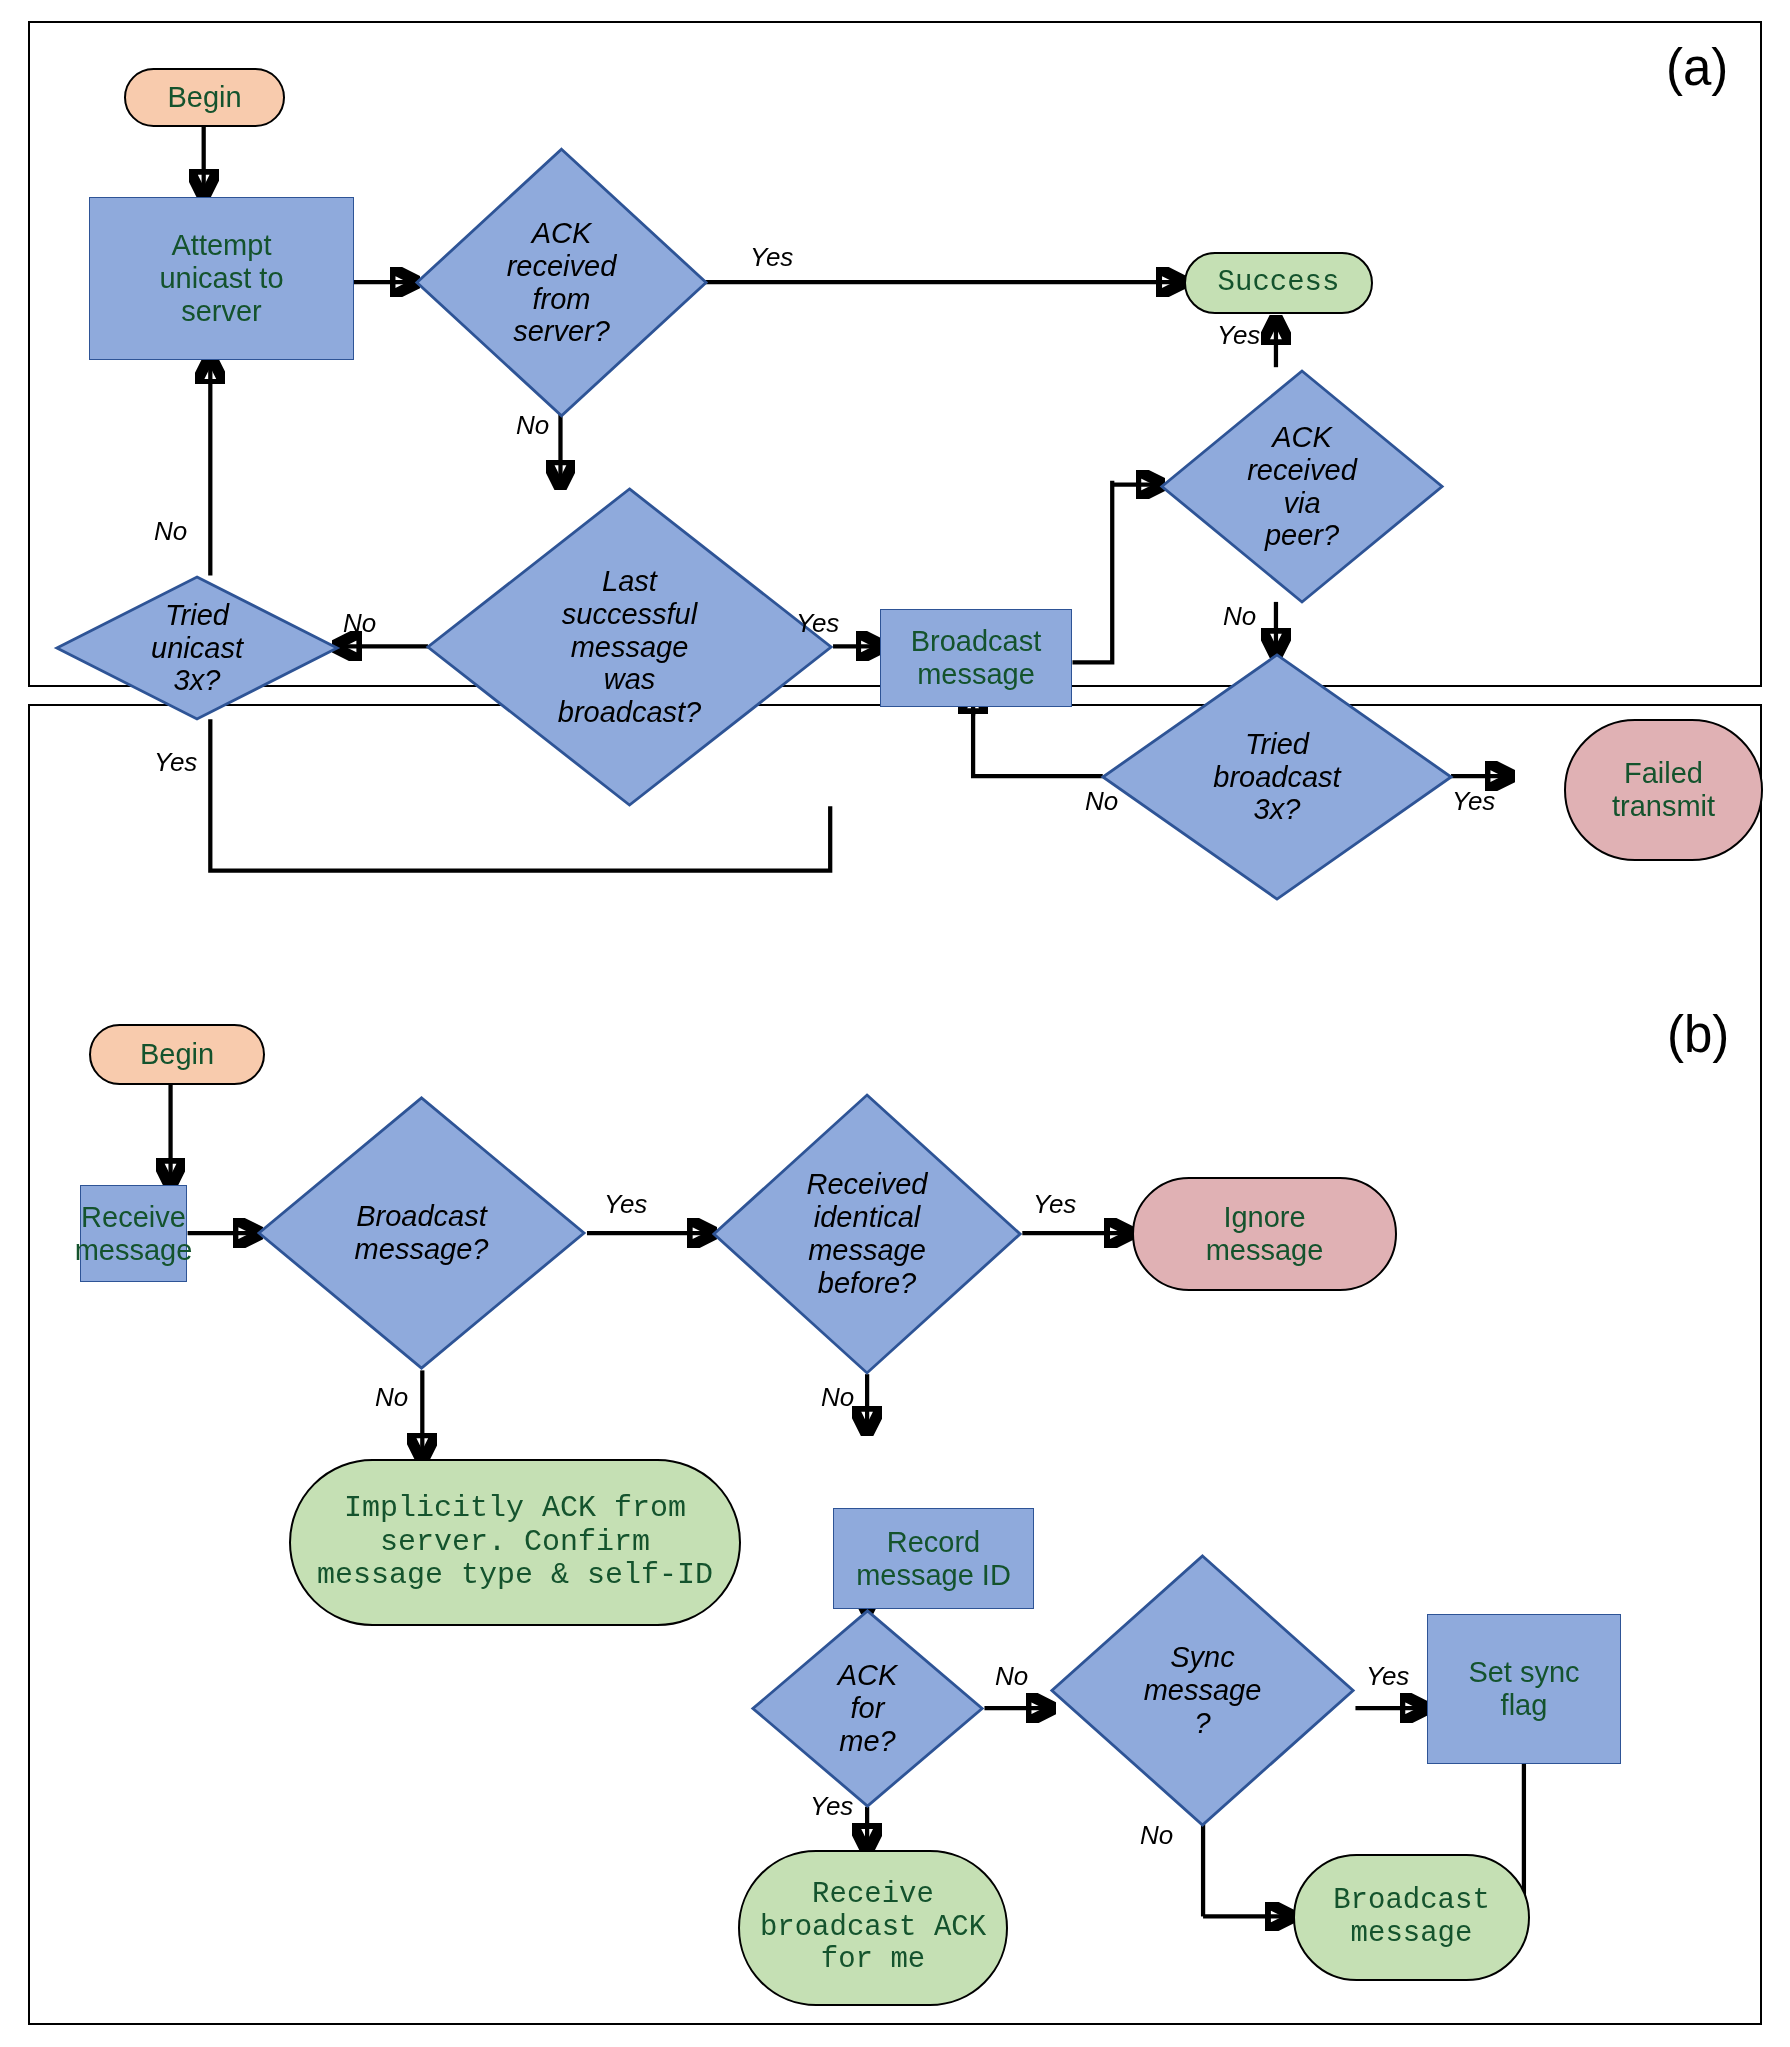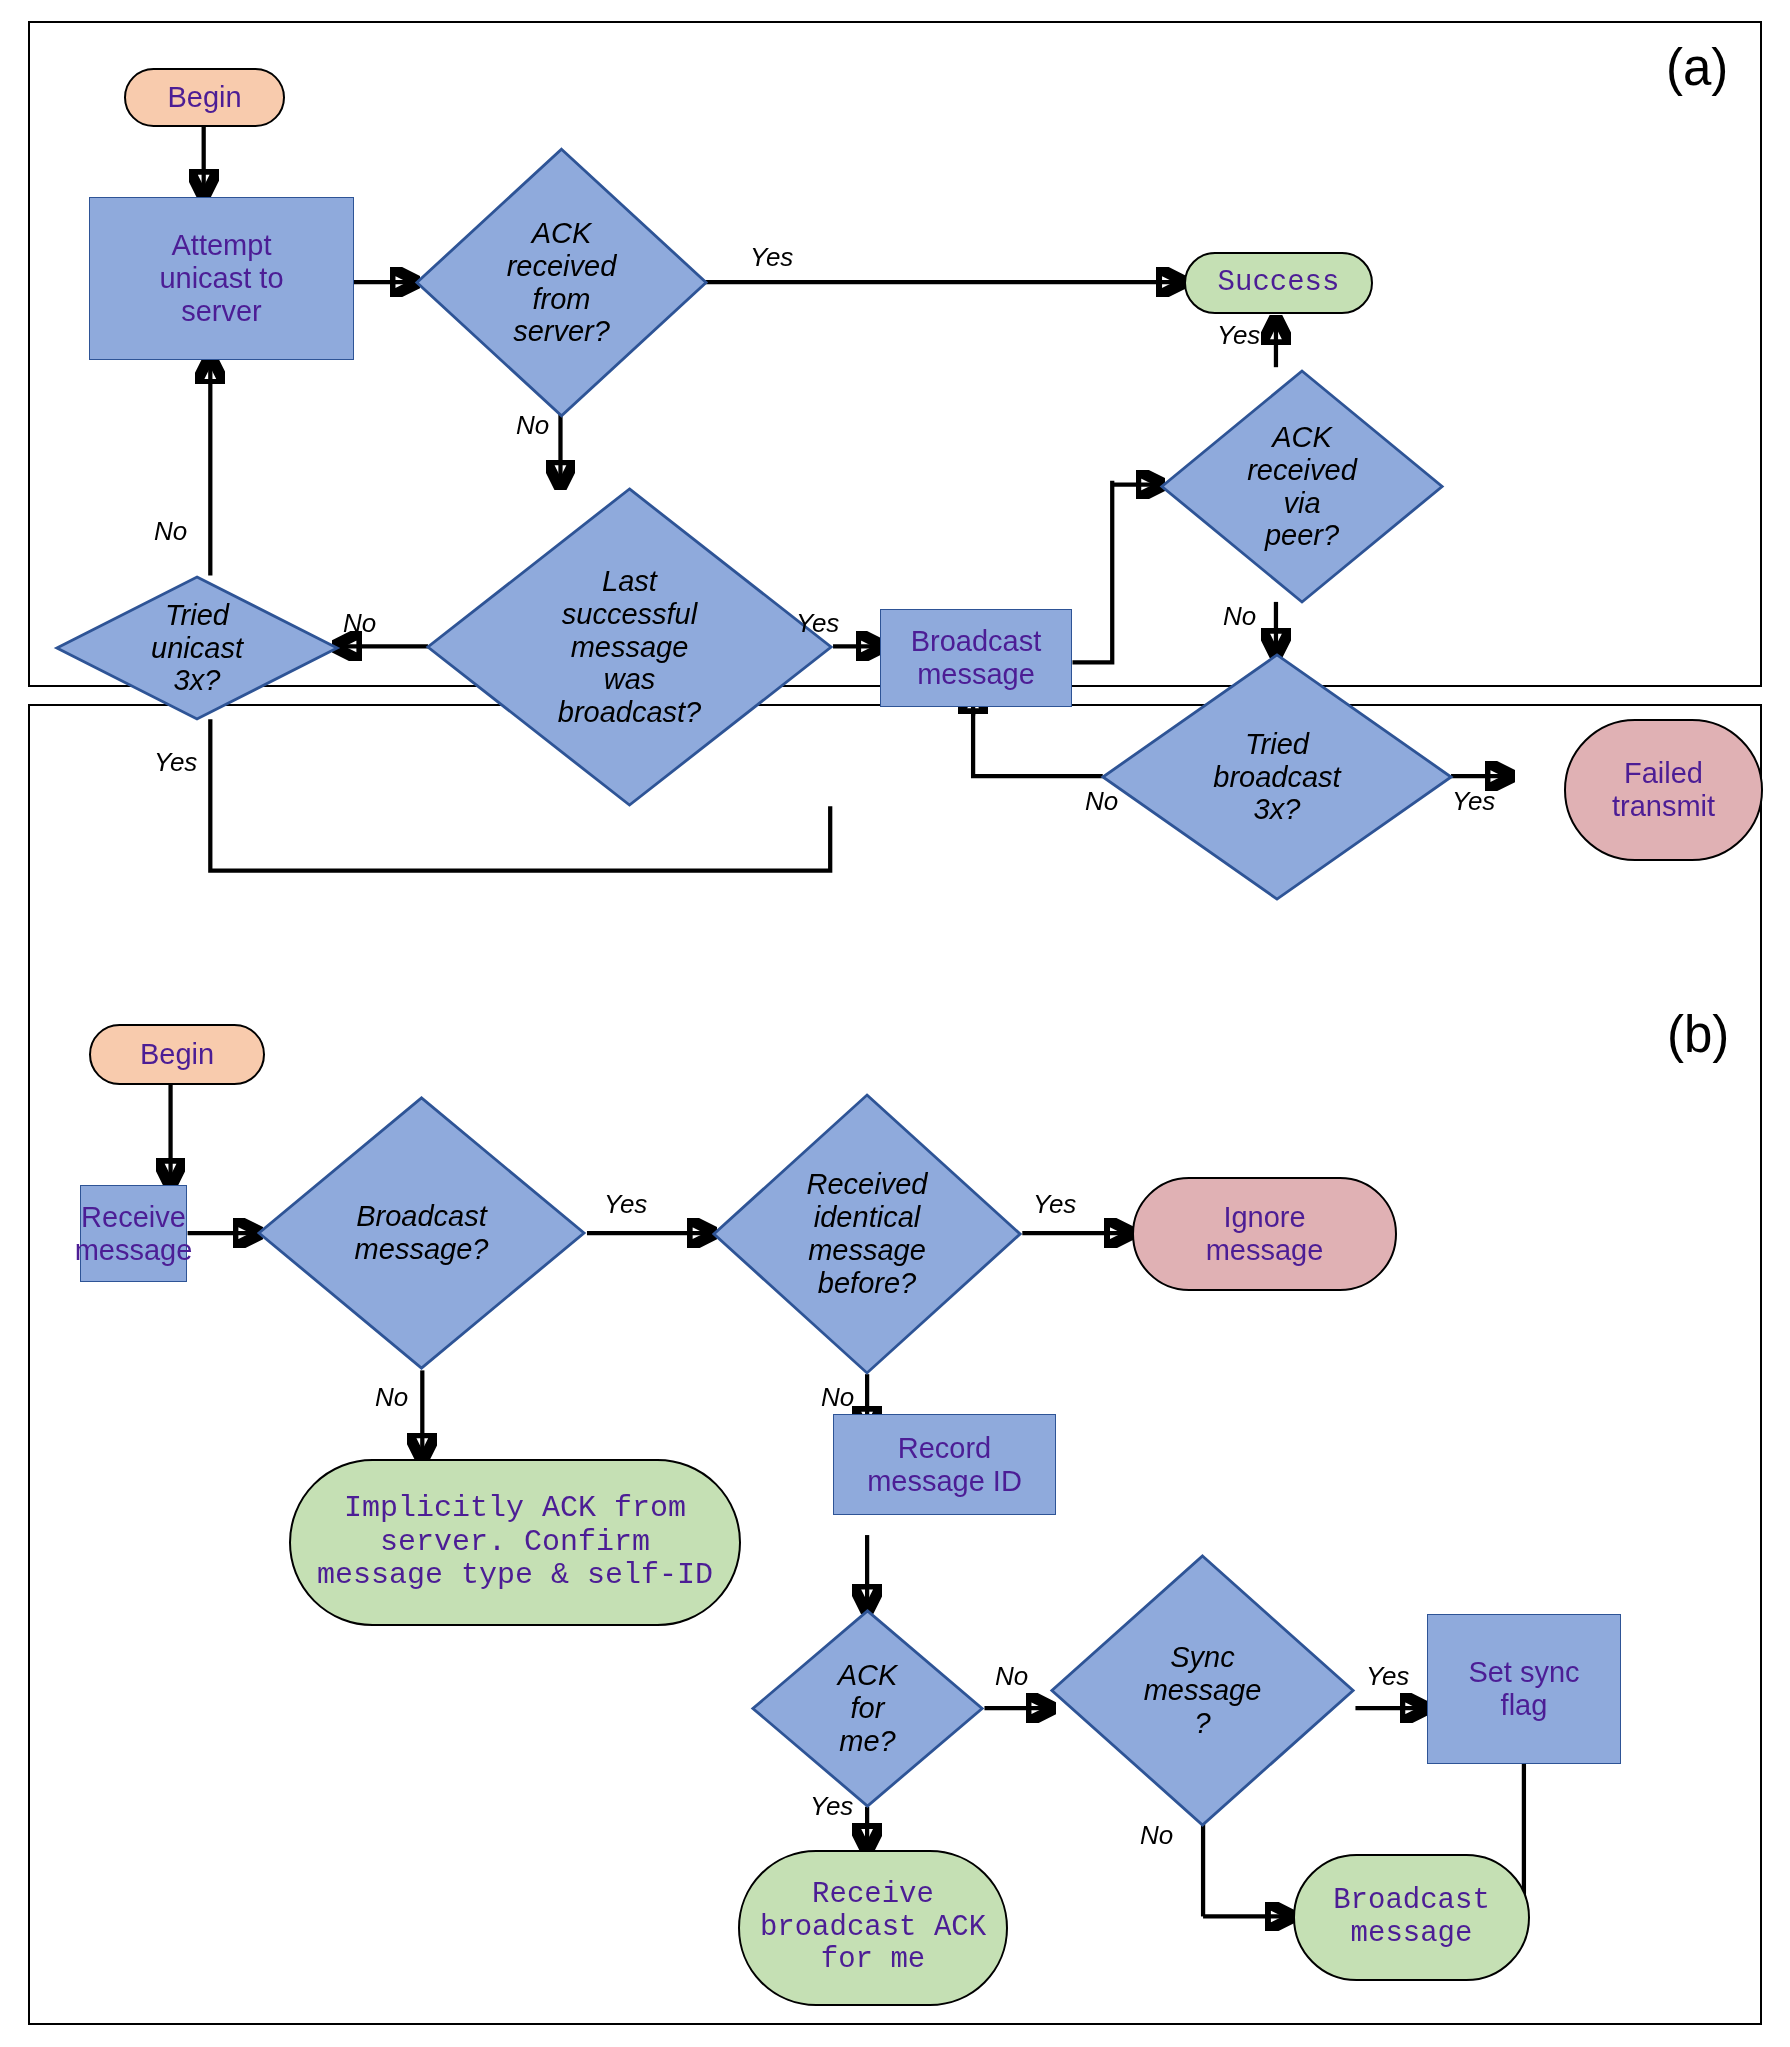--- a/index.html
+++ b/index.html
@@ -31,21 +31,21 @@
   
   .node{
     position:absolute;
     box-sizing:border-box;
     display:flex;
     align-items:center;
     justify-content:center;
     text-align:center;
     font-size:29px;
     line-height:1.13;
-    color:#4c1d95;
+    color:#14532d;
     z-index:4;
   }
   .node.rect{
     background:#8faadc;
     border:1.9px solid #2e5496;
   }
   .node.term{
     border:2.8px solid #000;
     border-radius:945px;
   }
@@ -259,21 +259,21 @@
 before?</div>
   </div>
 
   <div class="node term fail" style="left:1132px;top:1177px;width:265px;height:114px;white-space:pre-line;">Ignore
 message</div>
 
   <div class="node term success" style="left:289px;top:1459px;width:452px;height:167px;white-space:pre-line;font-size:30px;">Implicitly ACK from
 server. Confirm
 message type &amp; self-ID</div>
 
-  <div class="node rect" style="left:833px;top:1414px;width:223px;height:101px;white-space:pre-line;">Record
+  <div class="node rect" style="left:833px;top:1508px;width:201px;height:101px;white-space:pre-line;">Record
 message ID</div>
 
   <div class="diamond" style="left:751px;top:1609px;width:233px;height:199px;">
     <svg width="233" height="199" viewBox="0 0 246 210">
         <polygon points="123,2 244,105 123,208 2,105" fill="#8faadc" stroke="#2e5496" stroke-width="3"></polygon>
       </svg>
     <div class="dtext" style="white-space:pre-line;">ACK
 for
 me?</div>
   </div>

